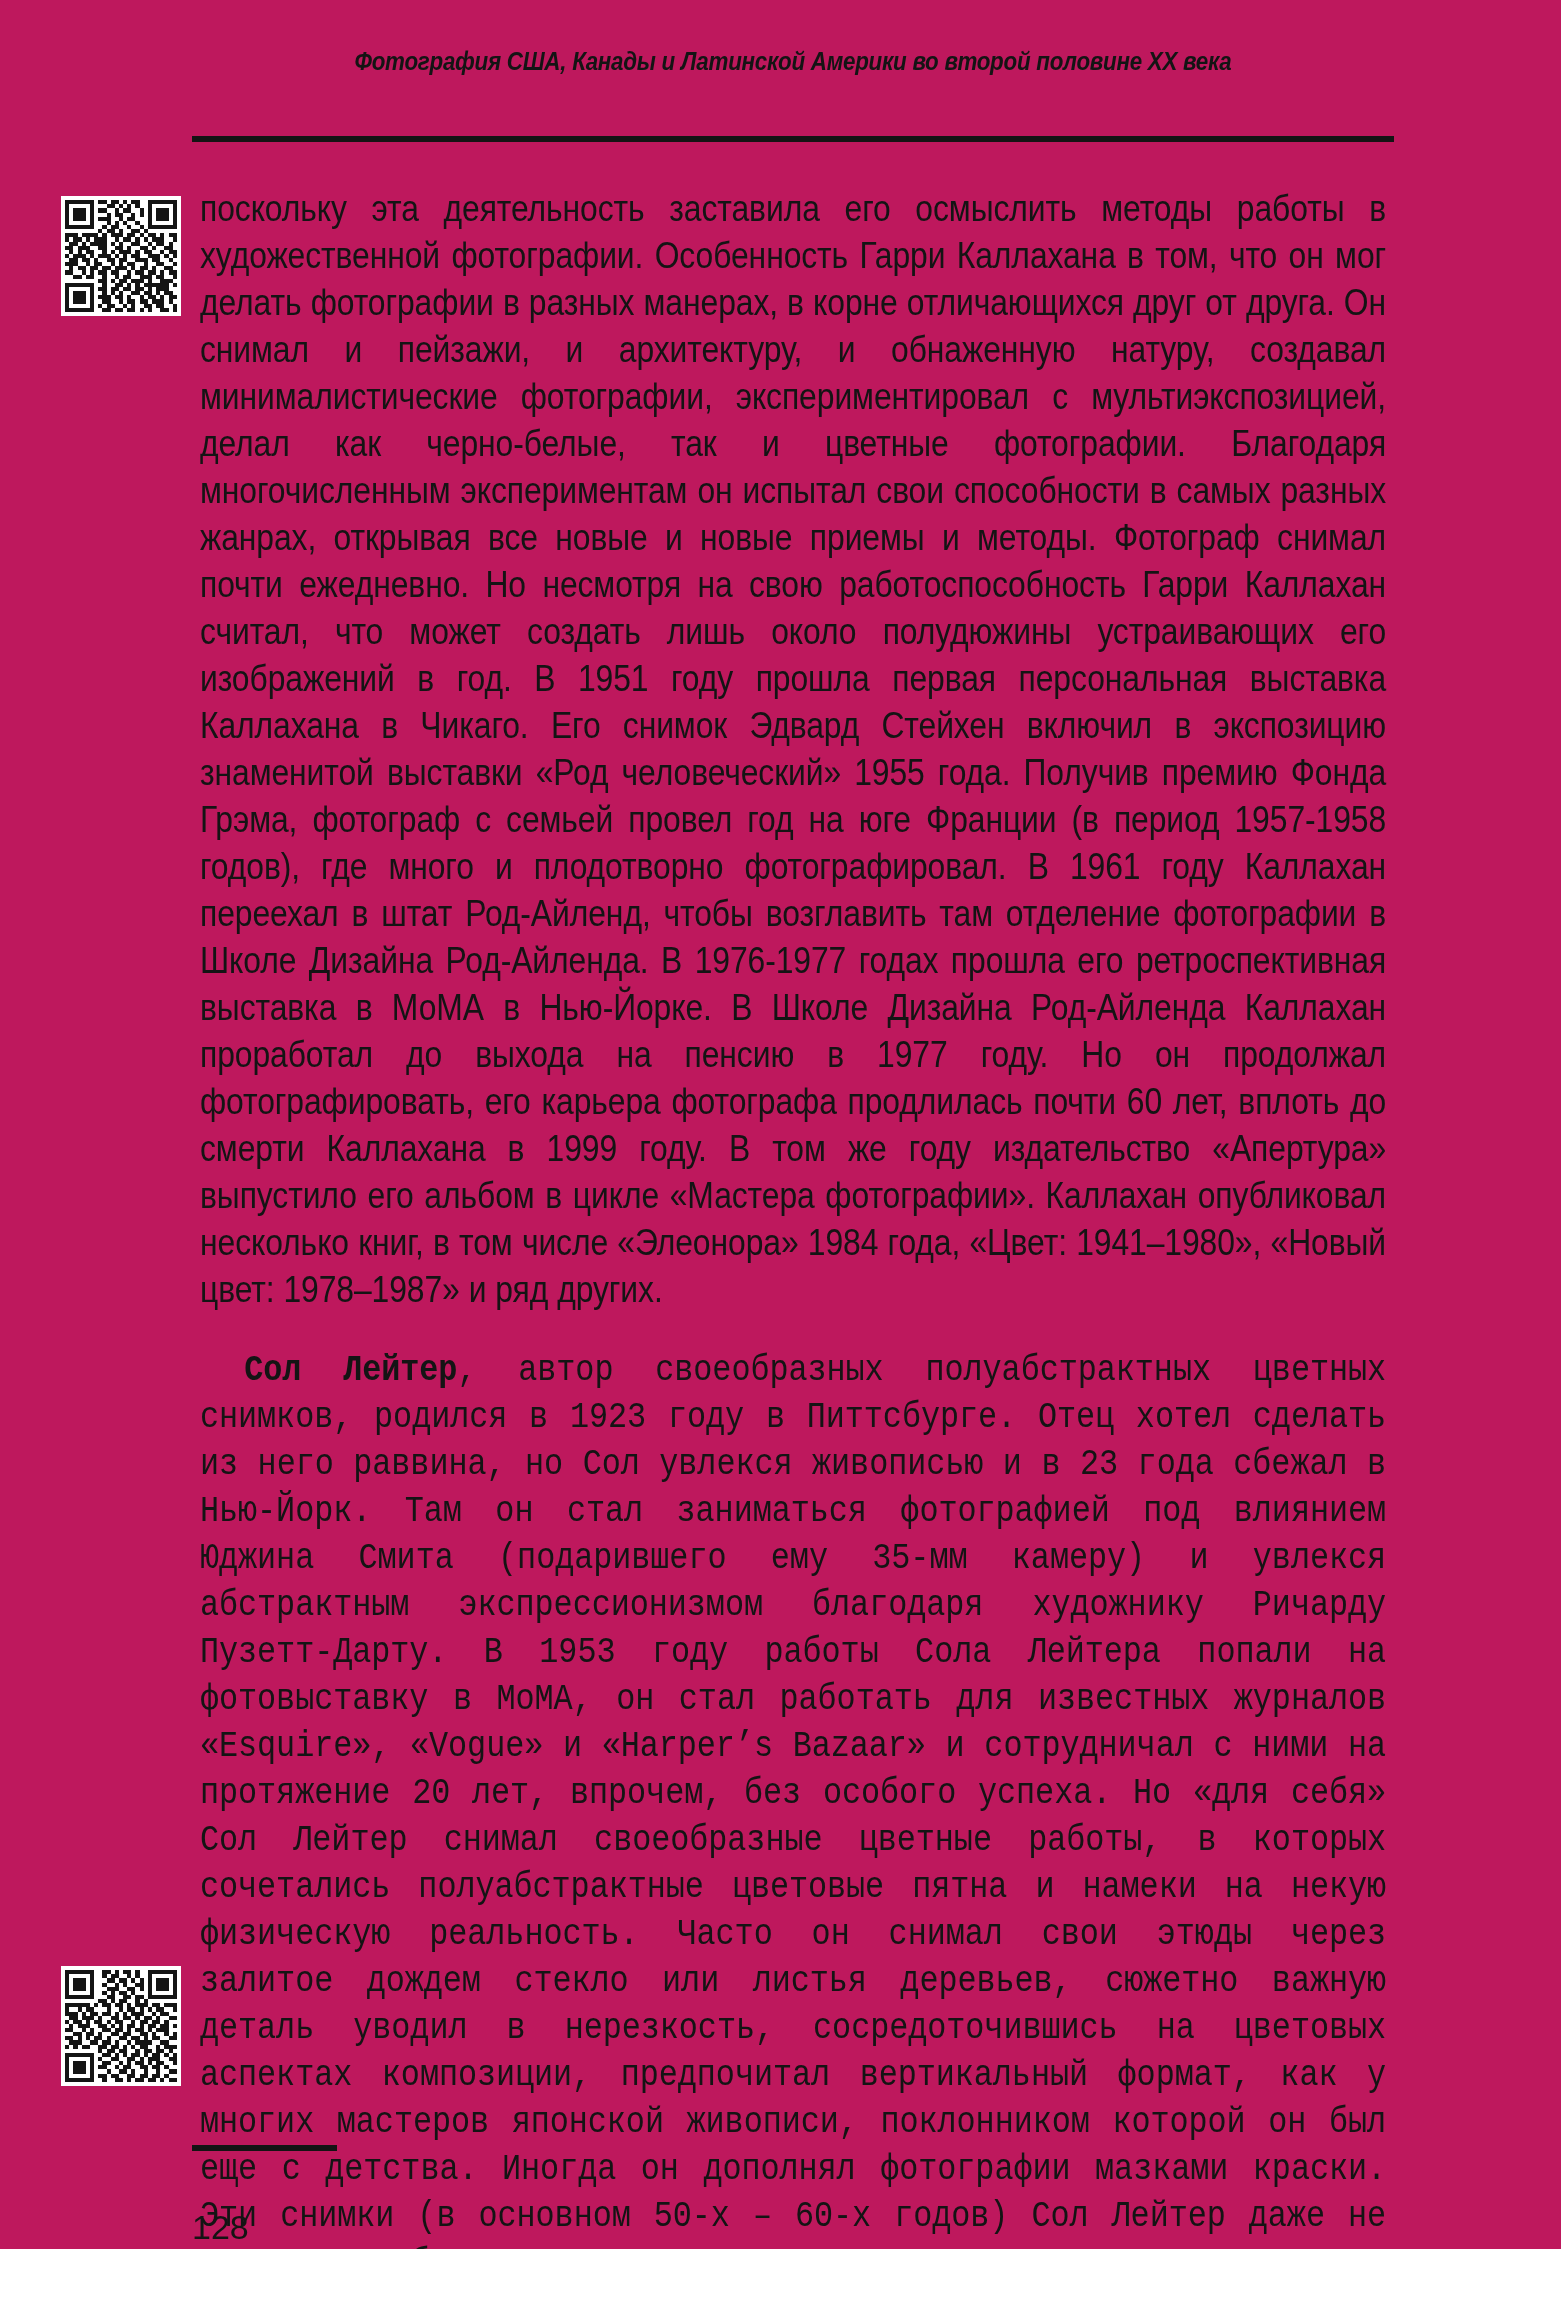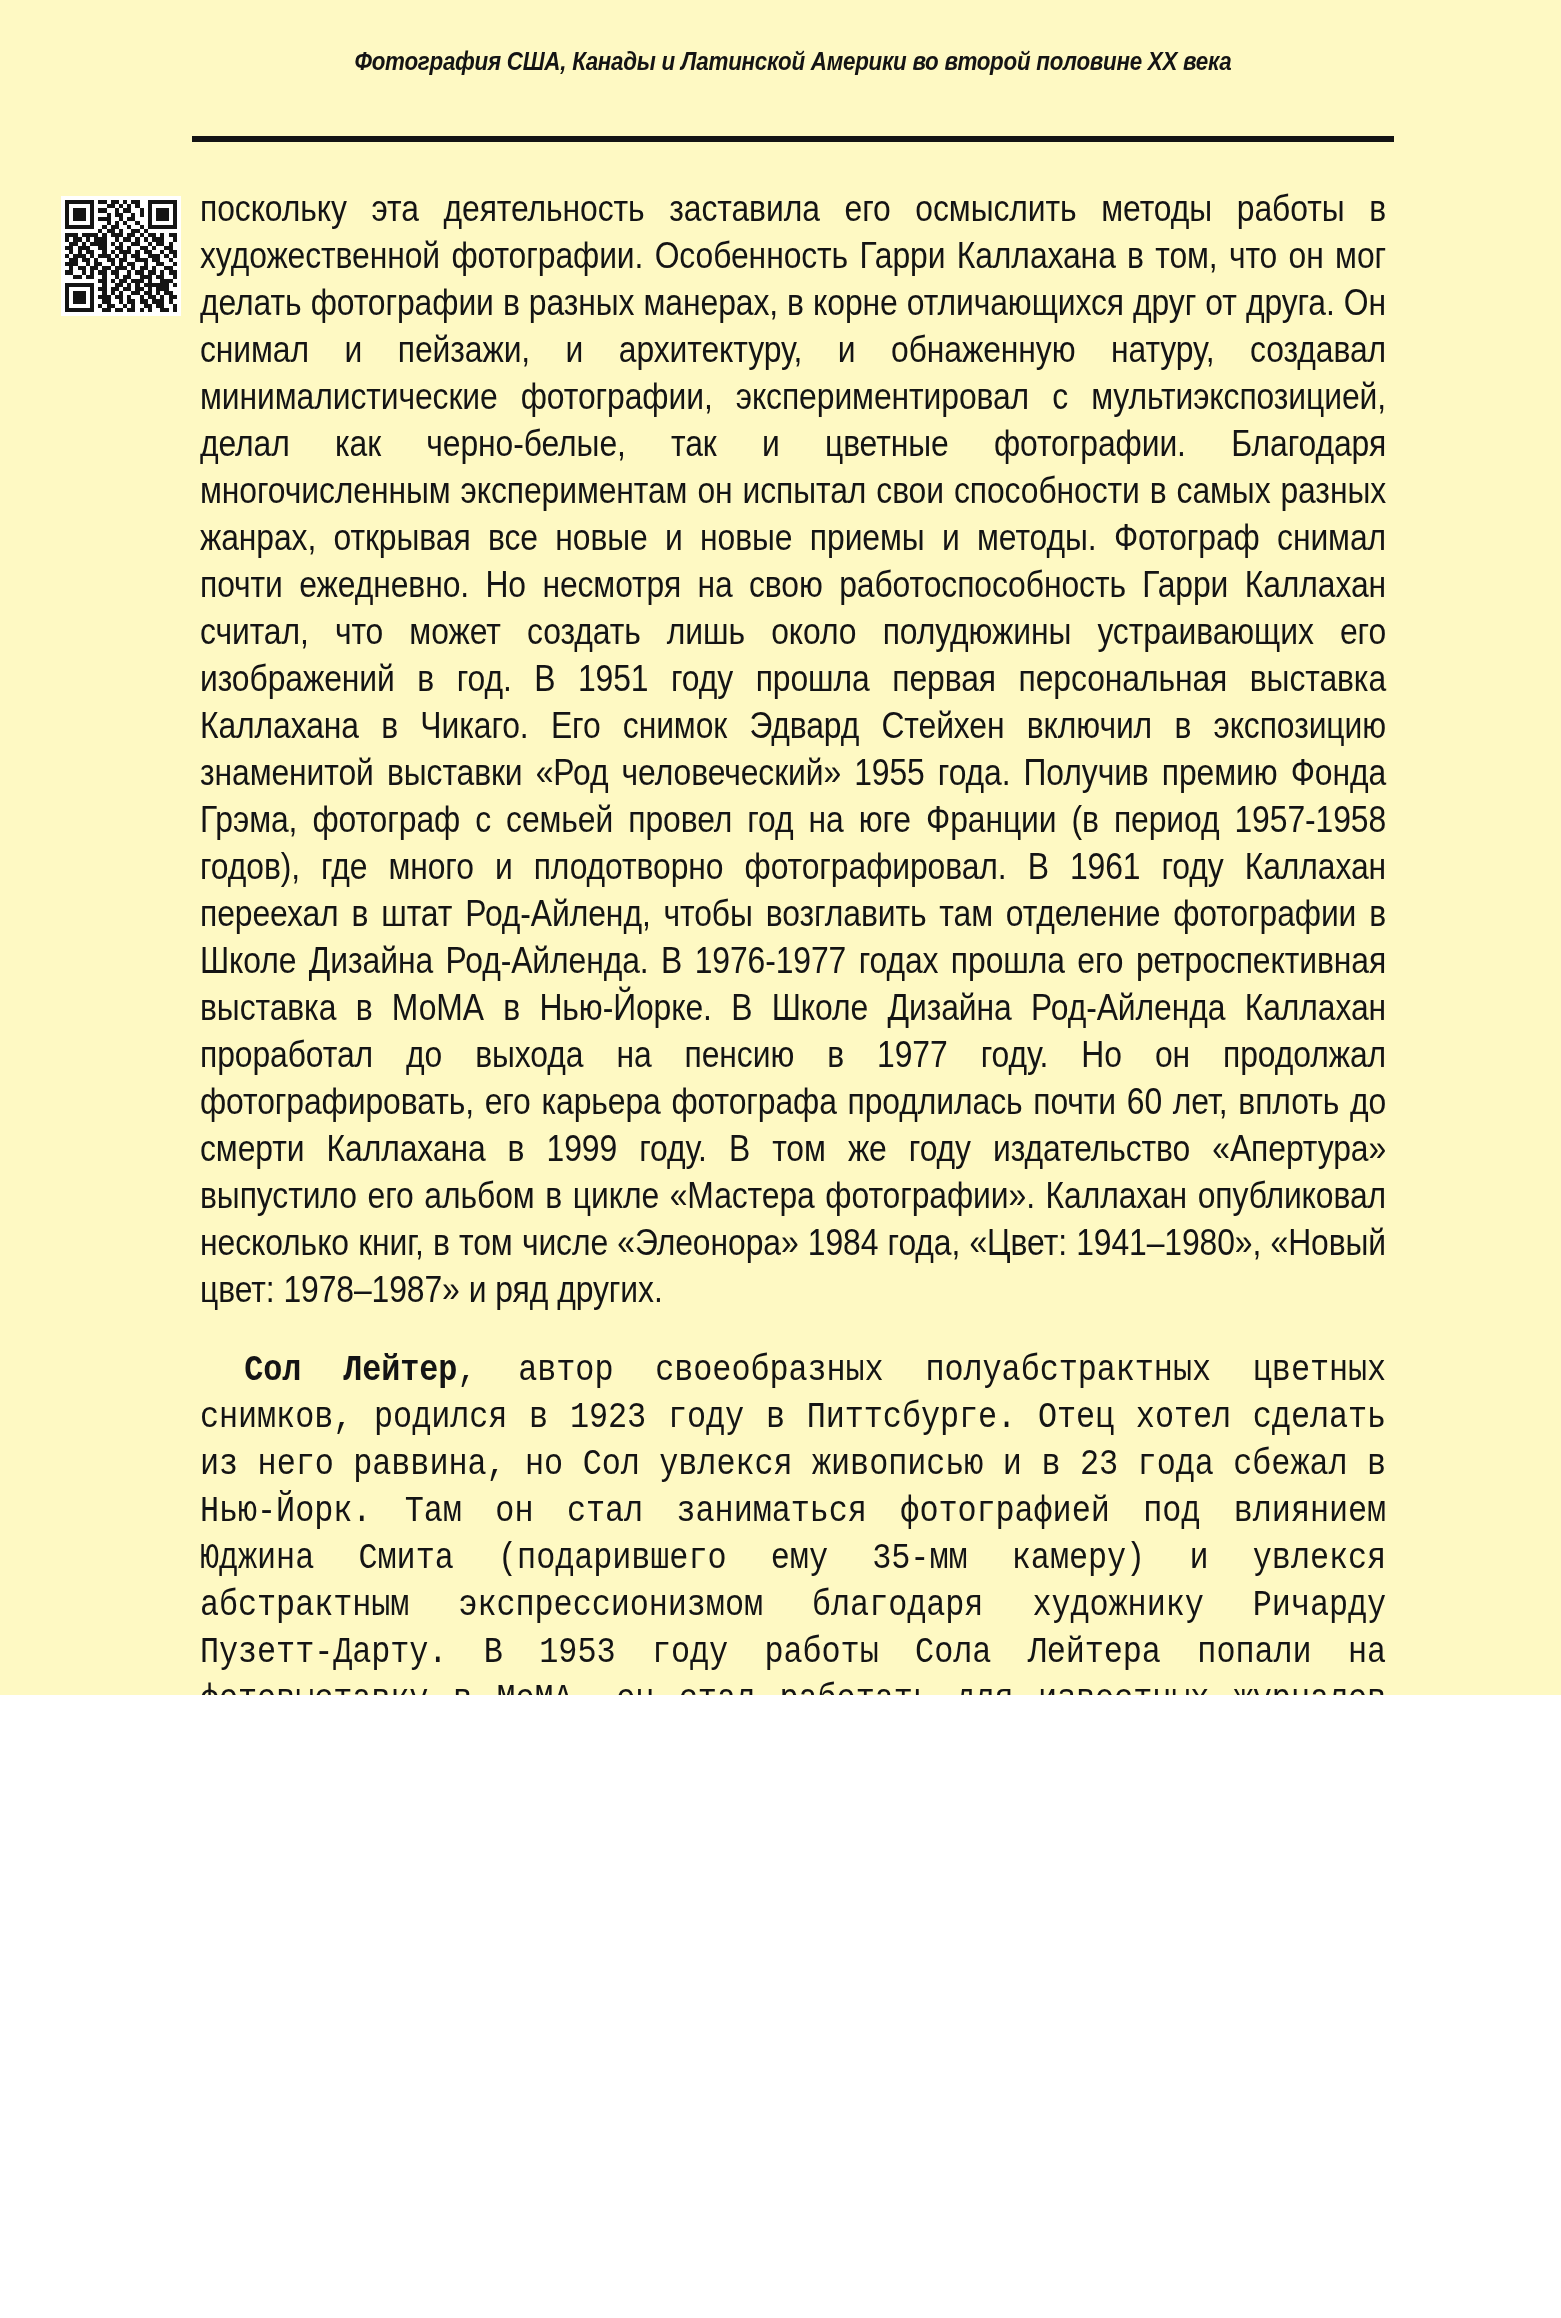--- a/index.html
+++ b/index.html
@@ -3,22 +3,22 @@
 <meta charset="utf-8">
 <style>
   html, body {
     margin: 0;
     padding: 0;
     background: #ffffff;
   }
   .page {
     position: relative;
     width: 1562px;
-    height: 1695px;
-    background: #fef9c3;
+    height: 2249px;
+    background: #be185d;
     font-family: "Liberation Sans", "DejaVu Sans", sans-serif;
     overflow: hidden;
   }
 
   
   .header {
     position: absolute;
     left: 192px;
     top: 46px;
     width: 1202px;

